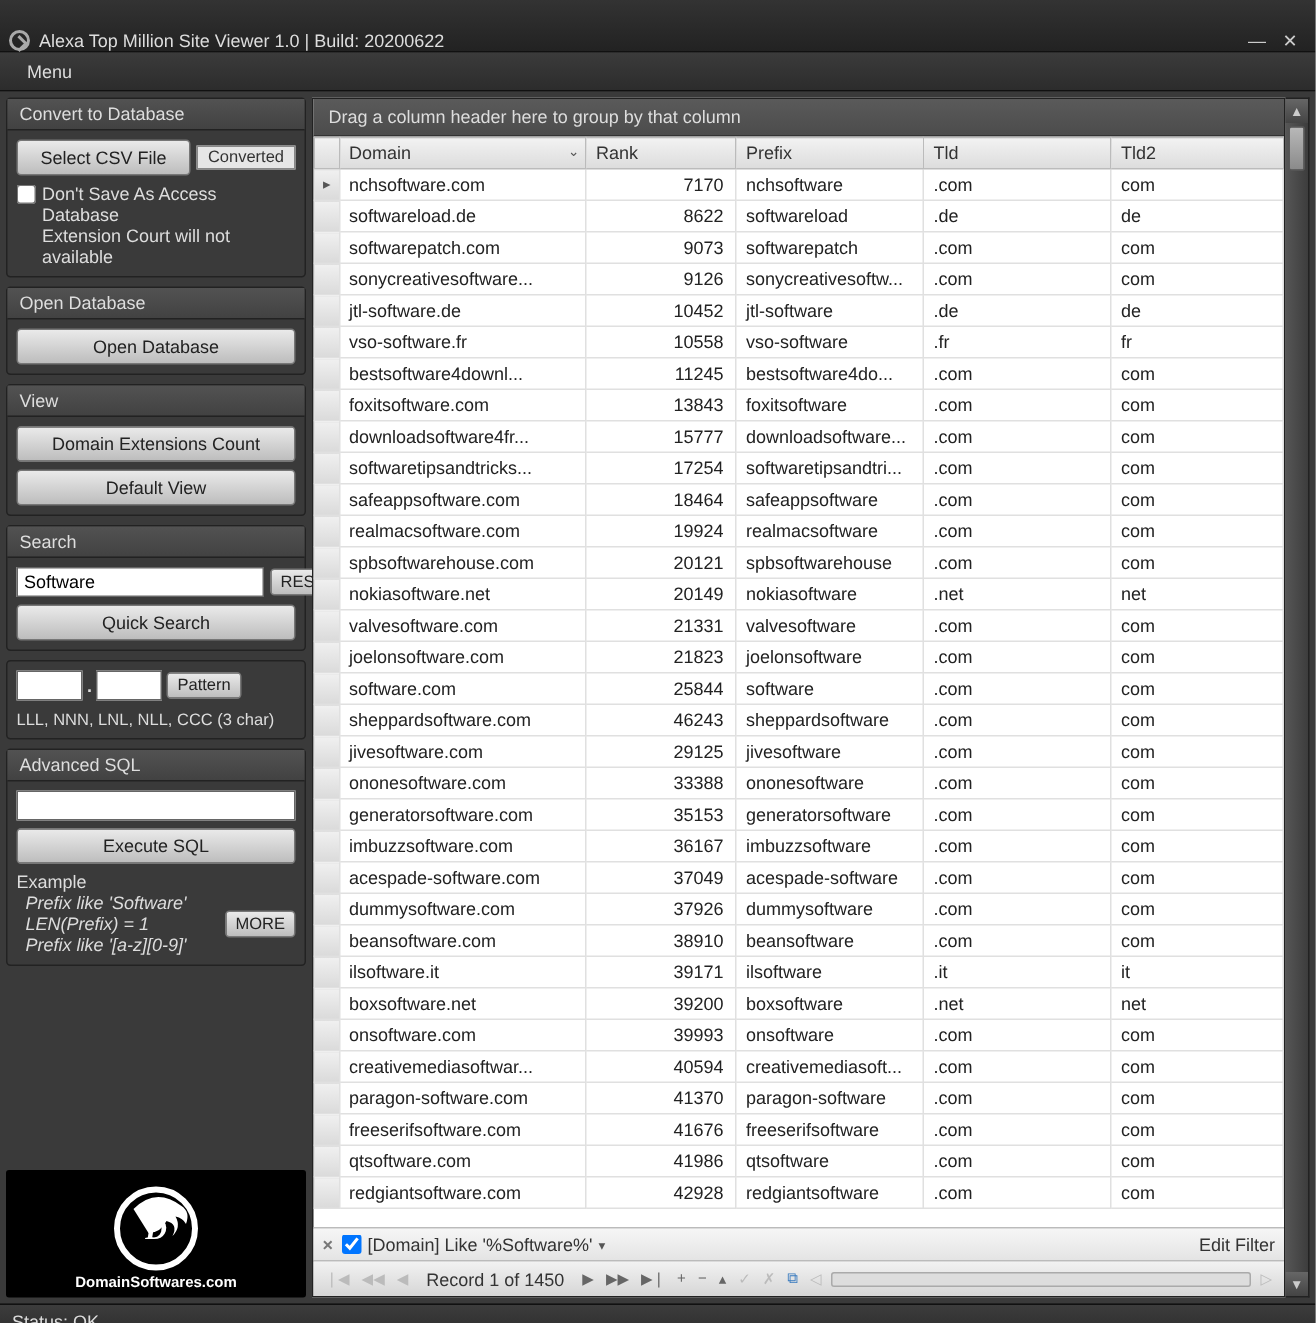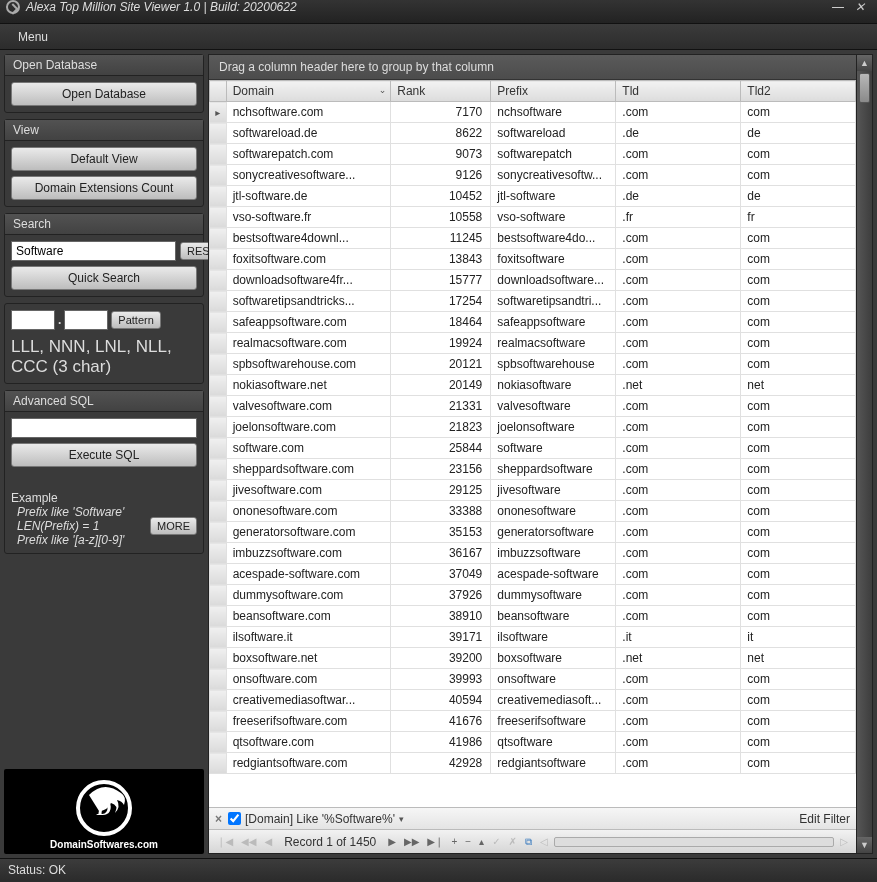--- a/index.html
+++ b/index.html
@@ -1,17 +1,17 @@
 <!DOCTYPE html>
 <html><head>
 <meta charset="utf-8">
 <style>
   * { box-sizing: border-box; margin: 0; padding: 0; }
   body { font-family: "Segoe UI", Tahoma, sans-serif; font-size: 12px; background: #2d2d2d; color: #ccc; overflow: hidden; width: 877px; height: 882px; }
-  .titlebar { height: 24px; background: linear-gradient(#333,#222); display: flex; align-items: flex-start; padding: 0 6px; color: #ddd; border-bottom: 1px solid #111; font-style: italic; }
+  .titlebar { height: 35px; background: linear-gradient(#333,#222); display: flex; align-items: flex-end; padding: 0 6px; color: #ddd; border-bottom: 1px solid #111; }
   .titlebar .icon { width: 14px; height: 14px; margin-right: 6px; border: 2px solid #aaa; border-radius: 50%; position: relative; }
   .titlebar .icon::after { content:''; position:absolute; width:6px; height:6px; border-top:2px solid #aaa; border-right:2px solid #aaa; top:3px; left:1px; transform:rotate(45deg);}
   .titlebar .title { flex: 1; font-size: 12px; }
   .titlebar .wbtn { width: 22px; text-align: center; color: #ccc; cursor: pointer; font-size: 12px;}
   .menubar { height: 26px; background: linear-gradient(#3b3b3b,#2c2c2c); display: flex; align-items: center; padding: 0 12px; color: #ddd; border-bottom: 1px solid #111;}
   .menubar .menu-item { padding: 2px 6px; cursor: pointer; }
   .main { display: flex; height: 808px; background: #3a3a3a; }
   .sidebar { width: 208px; padding: 4px 4px 4px 4px; display: flex; flex-direction: column; gap: 6px; }
   .panel { border: 1px solid #222; border-radius: 3px; background: #3a3a3a; }
   .panel-hd { background: linear-gradient(#525252,#424242); color: #ddd; padding: 3px 8px; font-size: 12px; border-bottom: 1px solid #222; }
@@ -19,23 +19,23 @@
   .btn { background: linear-gradient(#eaeaea,#bdbdbd); border: 1px solid #777; border-radius: 3px; padding: 4px 6px; color: #222; font-size: 12px; cursor: pointer; text-align: center; }
   .btn.small { padding: 2px 6px; font-size: 11px; }
   .row { display: flex; gap: 4px; align-items: center; }
   .convlabel { background: #e6e6e6; border:1px solid #888; color:#333; font-size:11px; padding:1px 6px; text-align:center; width:66px;}
   .chk { display:flex; align-items:flex-start; gap:4px; color:#ddd; font-size:12px; line-height:14px;}
   .chk input { margin-top:1px;}
   .textinput { background:#fff; border:1px solid #666; color:#000; font-size:12px; padding:2px 4px; height:20px;}
   .patwrap { display:flex; gap:3px; align-items:center;}
   .patin { width:44px; background:#fff; border:1px solid #666; height:20px;}
   .dot { color:#ddd; font-weight:bold; }
-  .hint { color:#ddd; font-size:17px; margin-top:2px;}
+  .hint { color:#ddd; font-size:11px; margin-top:2px;}
   .examples { color:#ddd; font-size:12px; position:relative;}
-  .examples .ex-title { margin-top:19px;}
+  .examples .ex-title { margin-top:0;}
   .examples .ex-lines { margin-left:6px;font-style:italic;}
   .morebtn { position:absolute; right:0; bottom:12px;}
   .logo { background:#000; color:#fff; text-align:center; padding:6px 0 4px; border-radius:2px; margin-top:auto;}
   .logo svg { display:block; margin:0 auto;}
   .logo .logotext { font-weight:bold; font-size:10px; margin-top:2px;}
   .content { flex:1; padding:4px 4px 4px 0; display:flex; flex-direction:column; }
   .gridwrap { flex:1; border:1px solid #222; background:#fff; display:flex; flex-direction:column; position:relative; }
   .grouphdr { background:linear-gradient(#5a5a5a,#4c4c4c); color:#ddd; padding:5px 10px; font-size:12px; border-bottom:1px solid #333;}
   .grid { flex:1; overflow:hidden; position:relative; }
   table { border-collapse:collapse; width:100%; table-layout:fixed; }
@@ -70,33 +70,49 @@
 </div>
 
 <div class="menubar">
   <div class="menu-item">Menu</div>
 </div>
 
 <div class="main">
 
   <div class="sidebar">
 
+    <div class="panel">
+      <div class="panel-hd">Convert to Database</div>
+      <div class="panel-bd">
+        <div class="row">
+          <div class="btn" style="flex:1">Select CSV File</div>
+          <div class="convlabel">Converted</div>
+        </div>
+        <label class="chk">
+          <input type="checkbox" style="">
+          <span>
+            <span>Don't Save As Access Database</span><br>
+            <span>Extension Court will not available</span>
+          </span>
+        </label>
+      </div>
+    </div>
 
     <div class="panel">
       <div class="panel-hd">Open Database</div>
       <div class="panel-bd">
         <div class="btn">Open Database</div>
       </div>
     </div>
 
     <div class="panel">
       <div class="panel-hd">View</div>
       <div class="panel-bd">
+        <div class="btn">Domain Extensions Count</div>
         <div class="btn">Default View</div>
-        <div class="btn">Domain Extensions Count</div>
       </div>
     </div>
 
     <div class="panel">
       <div class="panel-hd">Search</div>
       <div class="panel-bd">
         <div class="row">
           <input class="textinput" style="flex: 1 1 0%;" value="Software">
           <div class="btn small">RESET</div>
         </div>
@@ -301,21 +317,21 @@
                   <td class="ind"></td>
                   <td>software.com</td>
                   <td class="rank">25844</td>
                   <td>software</td>
                   <td>.com</td>
                   <td>com</td>
                 </tr>
                 <tr>
                   <td class="ind"></td>
                   <td>sheppardsoftware.com</td>
-                  <td class="rank">23156</td>
+                  <td class="rank">46243</td>
                   <td>sheppardsoftware</td>
                   <td>.com</td>
                   <td>com</td>
                 </tr>
                 <tr>
                   <td class="ind"></td>
                   <td>jivesoftware.com</td>
                   <td class="rank">29125</td>
                   <td>jivesoftware</td>
                   <td>.com</td>
@@ -391,20 +407,28 @@
                   <td class="rank">39993</td>
                   <td>onsoftware</td>
                   <td>.com</td>
                   <td>com</td>
                 </tr>
                 <tr>
                   <td class="ind"></td>
                   <td>creativemediasoftwar...</td>
                   <td class="rank">40594</td>
                   <td>creativemediasoft...</td>
+                  <td>.com</td>
+                  <td>com</td>
+                </tr>
+                <tr>
+                  <td class="ind"></td>
+                  <td>paragon-software.com</td>
+                  <td class="rank">41370</td>
+                  <td>paragon-software</td>
                   <td>.com</td>
                   <td>com</td>
                 </tr>
                 <tr>
                   <td class="ind"></td>
                   <td>freeserifsoftware.com</td>
                   <td class="rank">41676</td>
                   <td>freeserifsoftware</td>
                   <td>.com</td>
                   <td>com</td>

